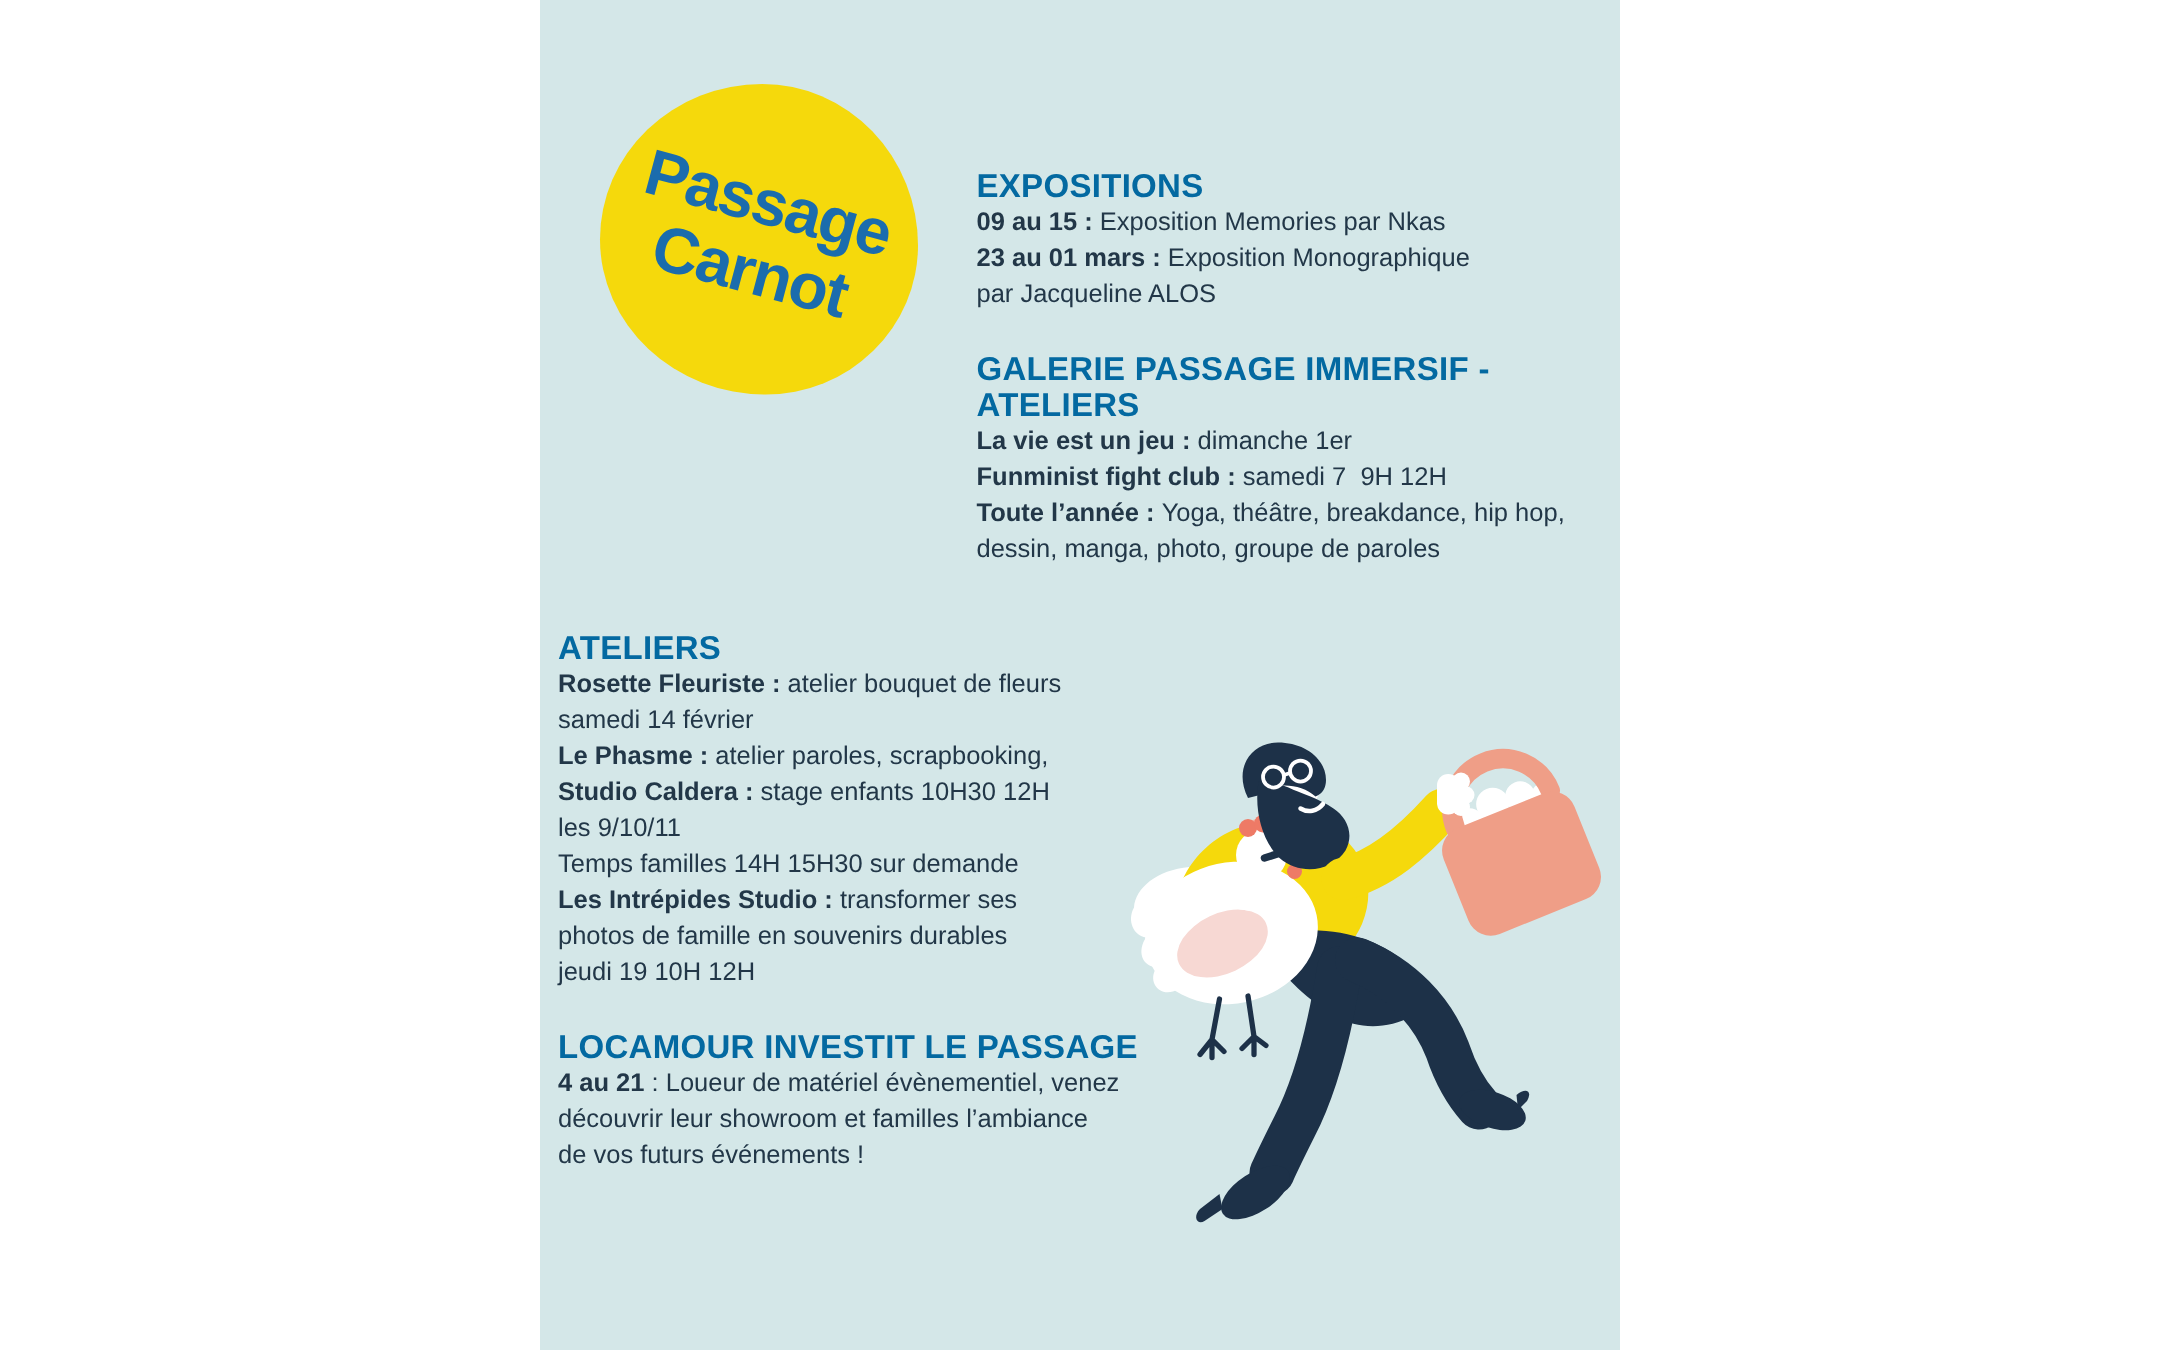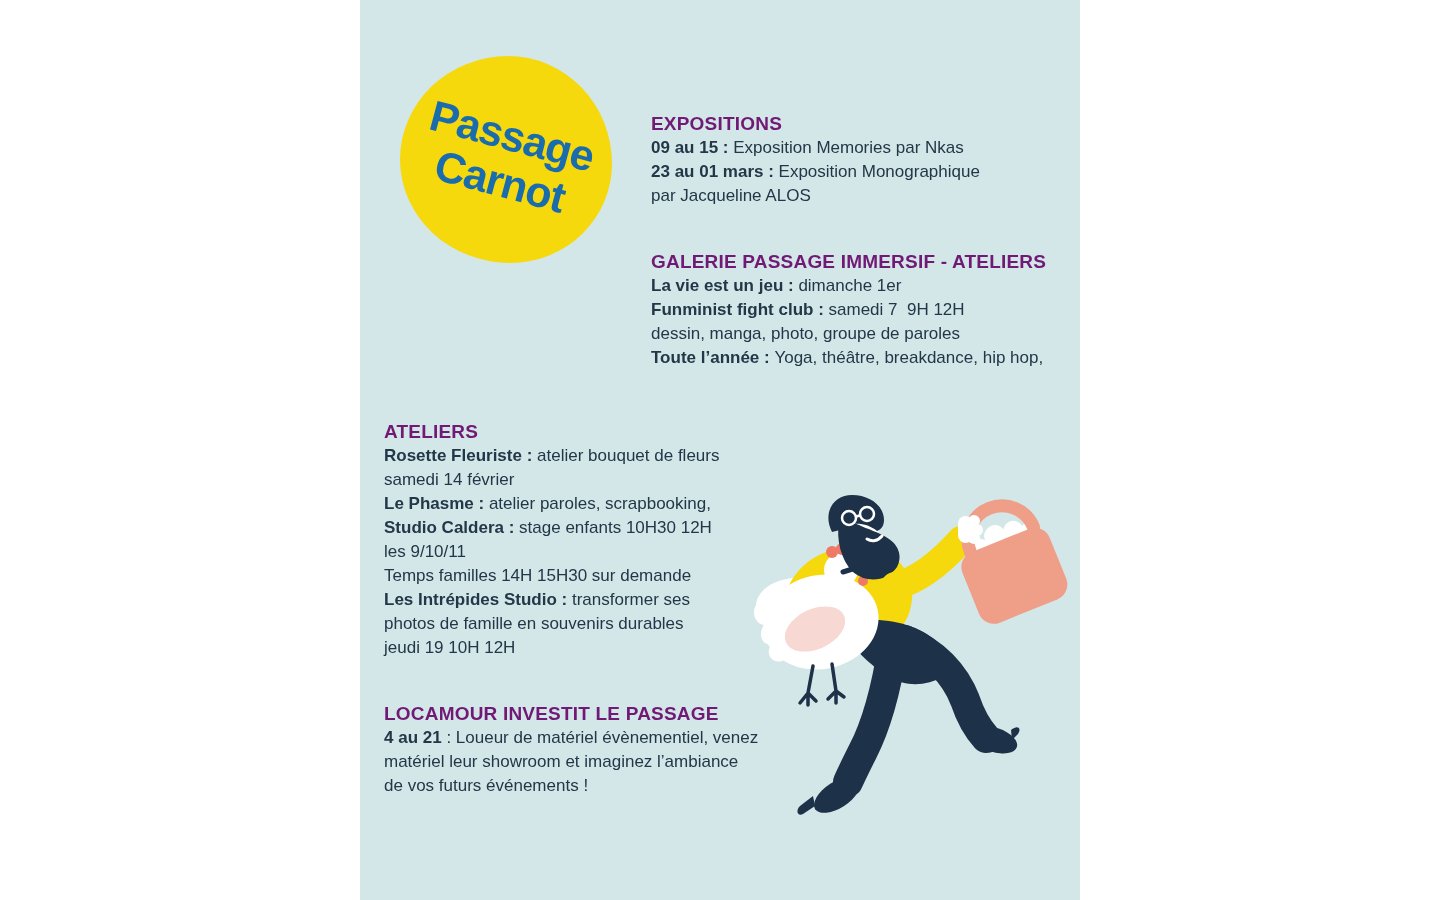--- a/index.html
+++ b/index.html
@@ -21,26 +21,26 @@
     display:flex; align-items:center; justify-content:center;
   }
   .badge-text {
     transform:rotate(15deg);
     color:#1b6cad; font-weight:bold; font-size:43px; line-height:1.1;
     text-align:center; letter-spacing:-1px;
   }
   
   .col { position:absolute; color:#223748; font-size:17px; line-height:24px; }
   .col-right { left:291px; top:112px; width:432px; }
-  .col-left  { left:24px;  top:420px; width:406px; }
+  .col-left  { left:12px;  top:420px; width:406px; }
   section { margin:0; }
-  section + section { margin-top:42px; }
+  section + section { margin-top:26px; }
   .sec-title {
-    margin:0; font-size:19px; line-height:24px; font-weight:bold;
-    color:#701a75; letter-spacing:0.2px;
+    margin:0; font-size:22px; line-height:24px; font-weight:bold;
+    color:#0369a1; letter-spacing:0.2px;
   }
   .line { white-space:pre-wrap; }
   .line b { font-weight:bold;text-align:right; }
   .illu { position:absolute; left:395px; top:488px; width:310px; height:340px; overflow:visible; }
 </style>
 </head>
 <body>
 
 <div class="page">
   <div class="poster">
@@ -57,43 +57,43 @@
         <h2 class="sec-title">EXPOSITIONS</h2>
         <div class="line"><b>09 au 15 : </b><span>Exposition Memories par Nkas</span></div>
         <div class="line"><b>23 au 01 mars : </b><span>Exposition Monographique</span></div>
         <div class="line"><b></b><span>par Jacqueline ALOS</span></div>
       </section>
 
       <section>
         <h2 class="sec-title">GALERIE PASSAGE IMMERSIF - ATELIERS</h2>
         <div class="line"><b>La vie est un jeu : </b><span>dimanche 1er</span></div>
         <div class="line"><b>Funminist fight club : </b><span>samedi 7  9H 12H</span></div>
+        <div class="line"><b>Toute l’année : </b><span>Yoga, théâtre, breakdance, hip hop,</span></div>
         <div class="line"><b></b><span>dessin, manga, photo, groupe de paroles</span></div>
-        <div class="line"><b>Toute l’année : </b><span>Yoga, théâtre, breakdance, hip hop,</span></div>
       </section>
     </div>
 
     <div class="col col-left">
       <section>
         <h2 class="sec-title">ATELIERS</h2>
         <div class="line"><b>Rosette Fleuriste : </b><span>atelier bouquet de fleurs</span></div>
         <div class="line"><b></b><span>samedi 14 février</span></div>
         <div class="line"><b>Le Phasme : </b><span>atelier paroles, scrapbooking,</span></div>
         <div class="line"><b>Studio Caldera : </b><span>stage enfants 10H30 12H</span></div>
         <div class="line"><b></b><span>les 9/10/11</span></div>
         <div class="line"><b></b><span>Temps familles 14H 15H30 sur demande</span></div>
         <div class="line"><b>Les Intrépides Studio : </b><span>transformer ses</span></div>
         <div class="line"><b></b><span>photos de famille en souvenirs durables</span></div>
         <div class="line"><b></b><span>jeudi 19 10H 12H</span></div>
       </section>
 
       <section>
         <h2 class="sec-title">LOCAMOUR INVESTIT LE PASSAGE</h2>
         <div class="line"><b>4 au 21</b><span> : Loueur de matériel évènementiel, venez</span></div>
-        <div class="line"><b></b><span>matériel leur showroom et imaginez l’ambiance</span></div>
+        <div class="line"><b></b><span>découvrir leur showroom et familles l’ambiance</span></div>
         <div class="line"><b></b><span>de vos futurs événements !</span></div>
       </section>
     </div>
 
     <svg class="illu" viewBox="0 0 310 340" aria-hidden="true">
 
       <g>
         <path d="M38,90 C16,92 2,104 1,117 C-4,126 1,136 9,137 C3,146 6,156 16,157 C10,166 17,176 27,173 C37,170 44,159 47,147 L52,118 Z" fill="#ffffff"></path>
       </g>
 

